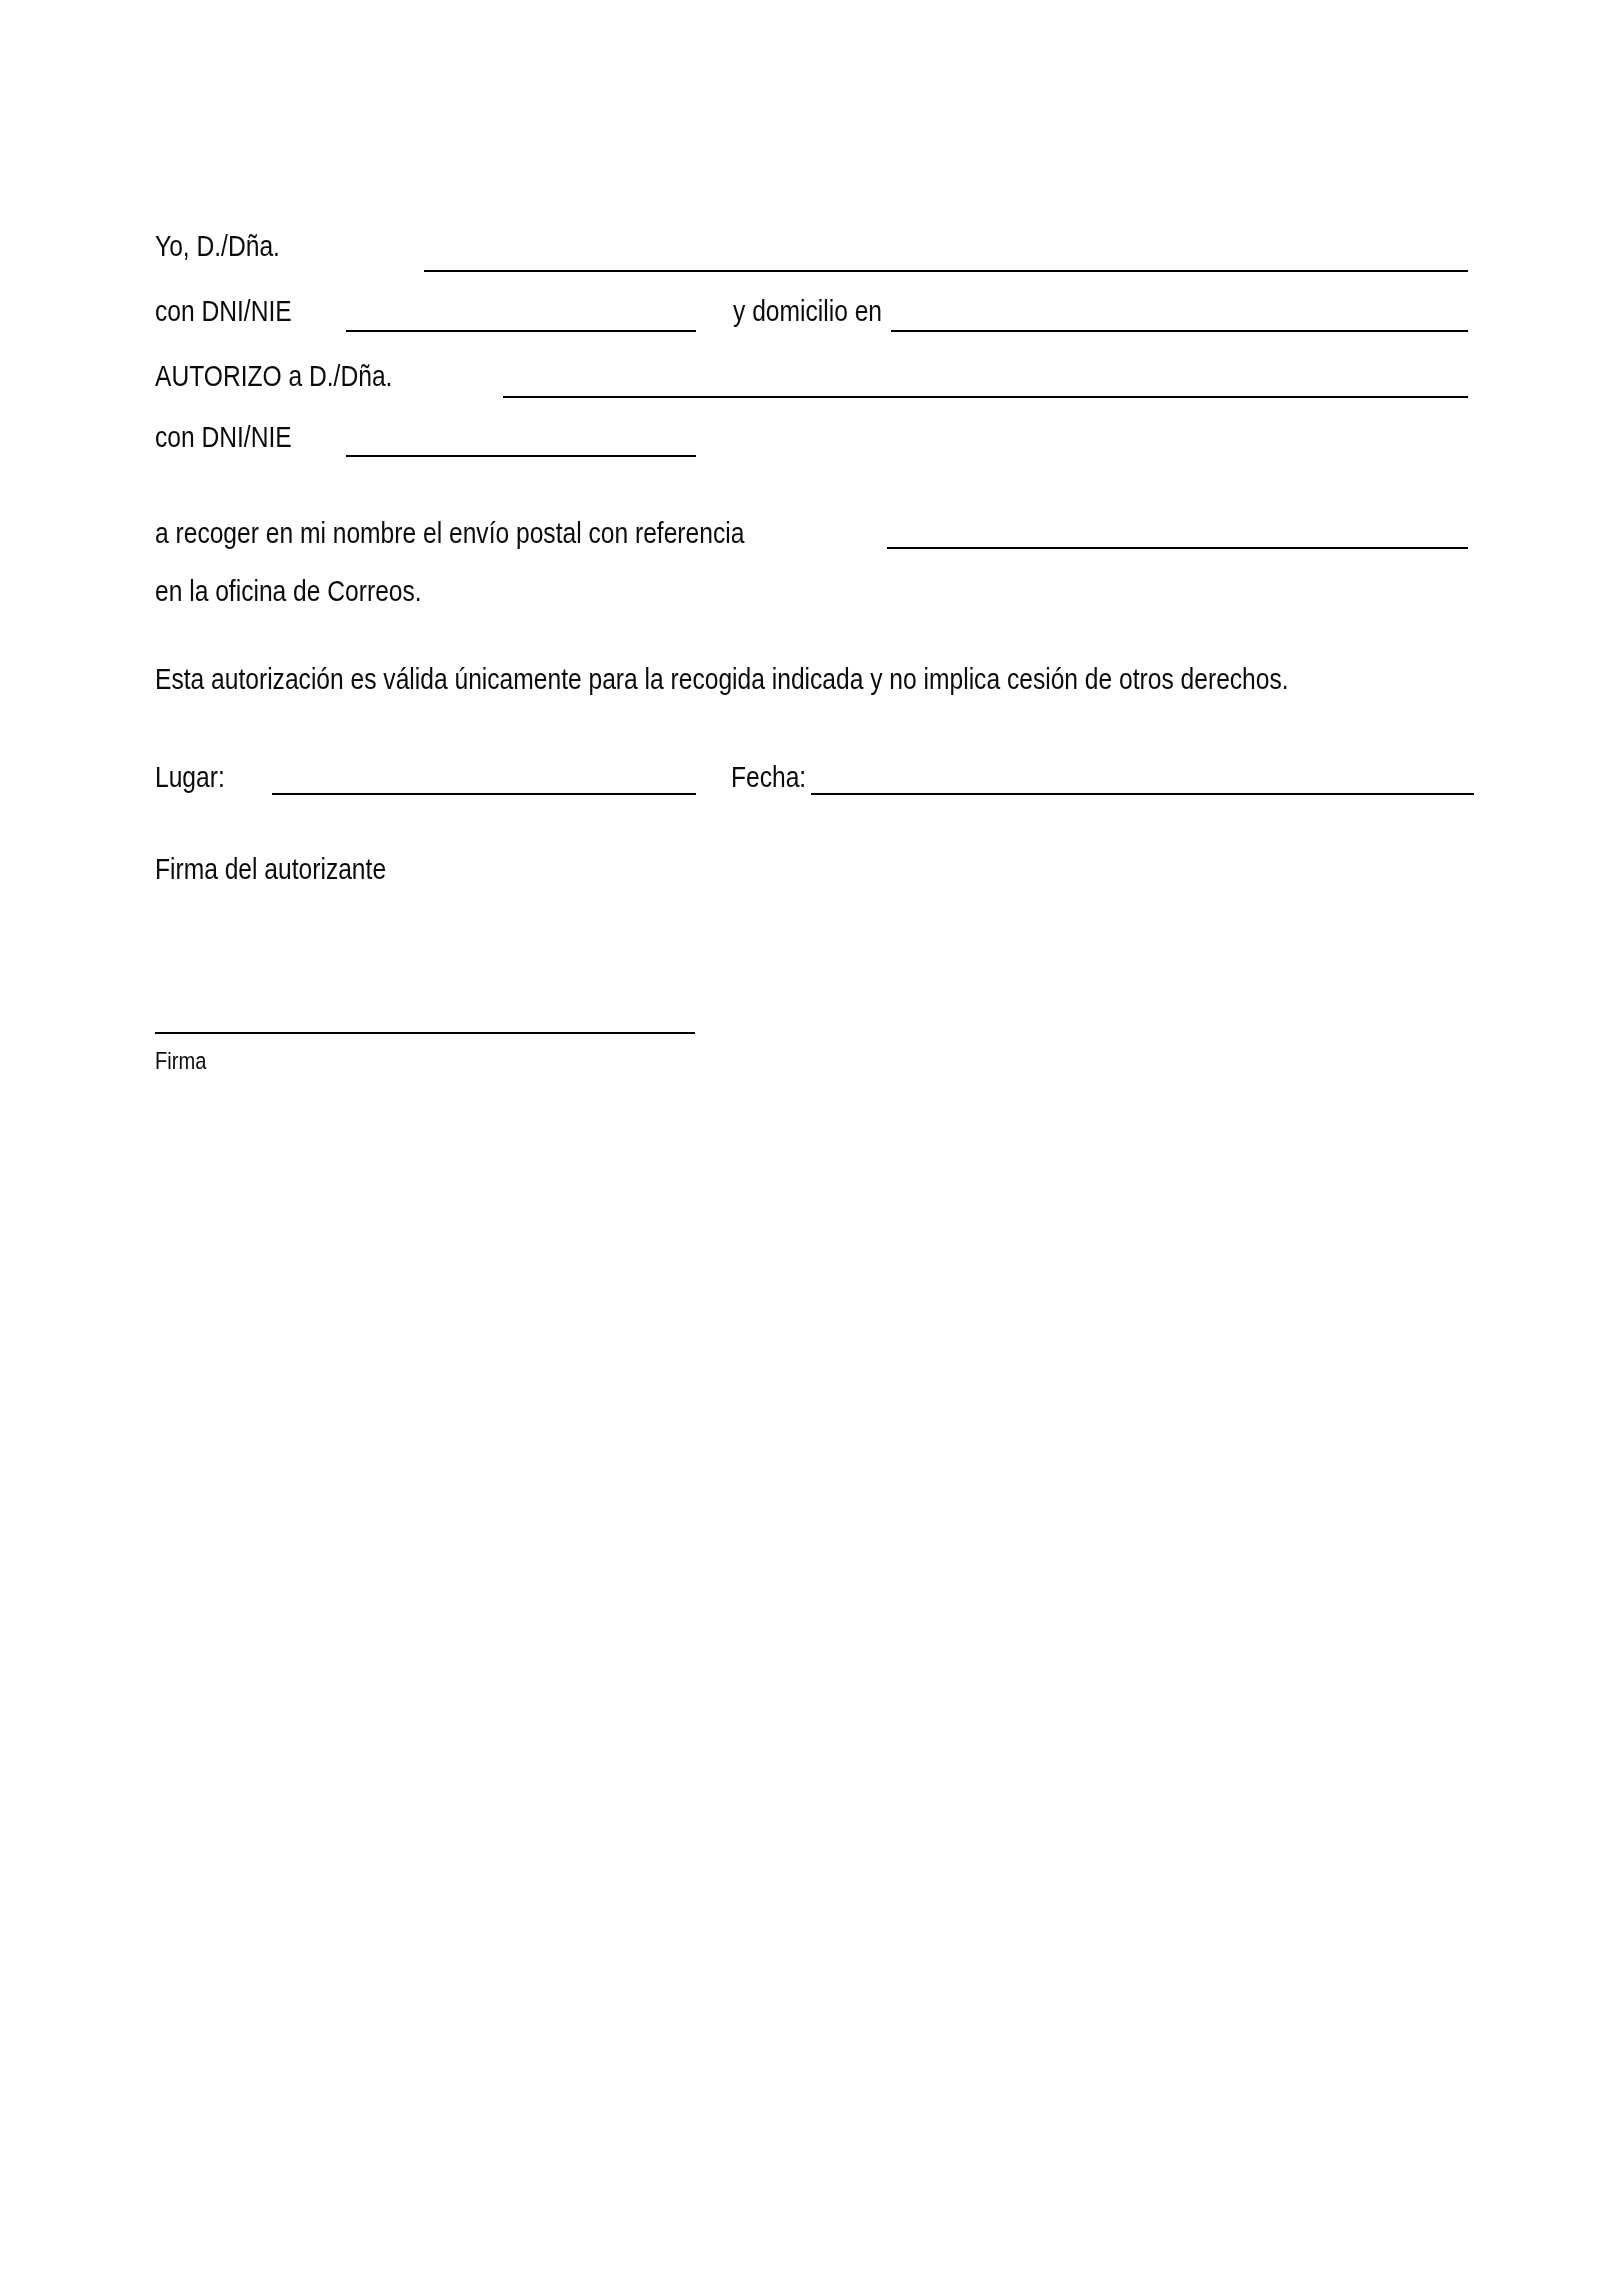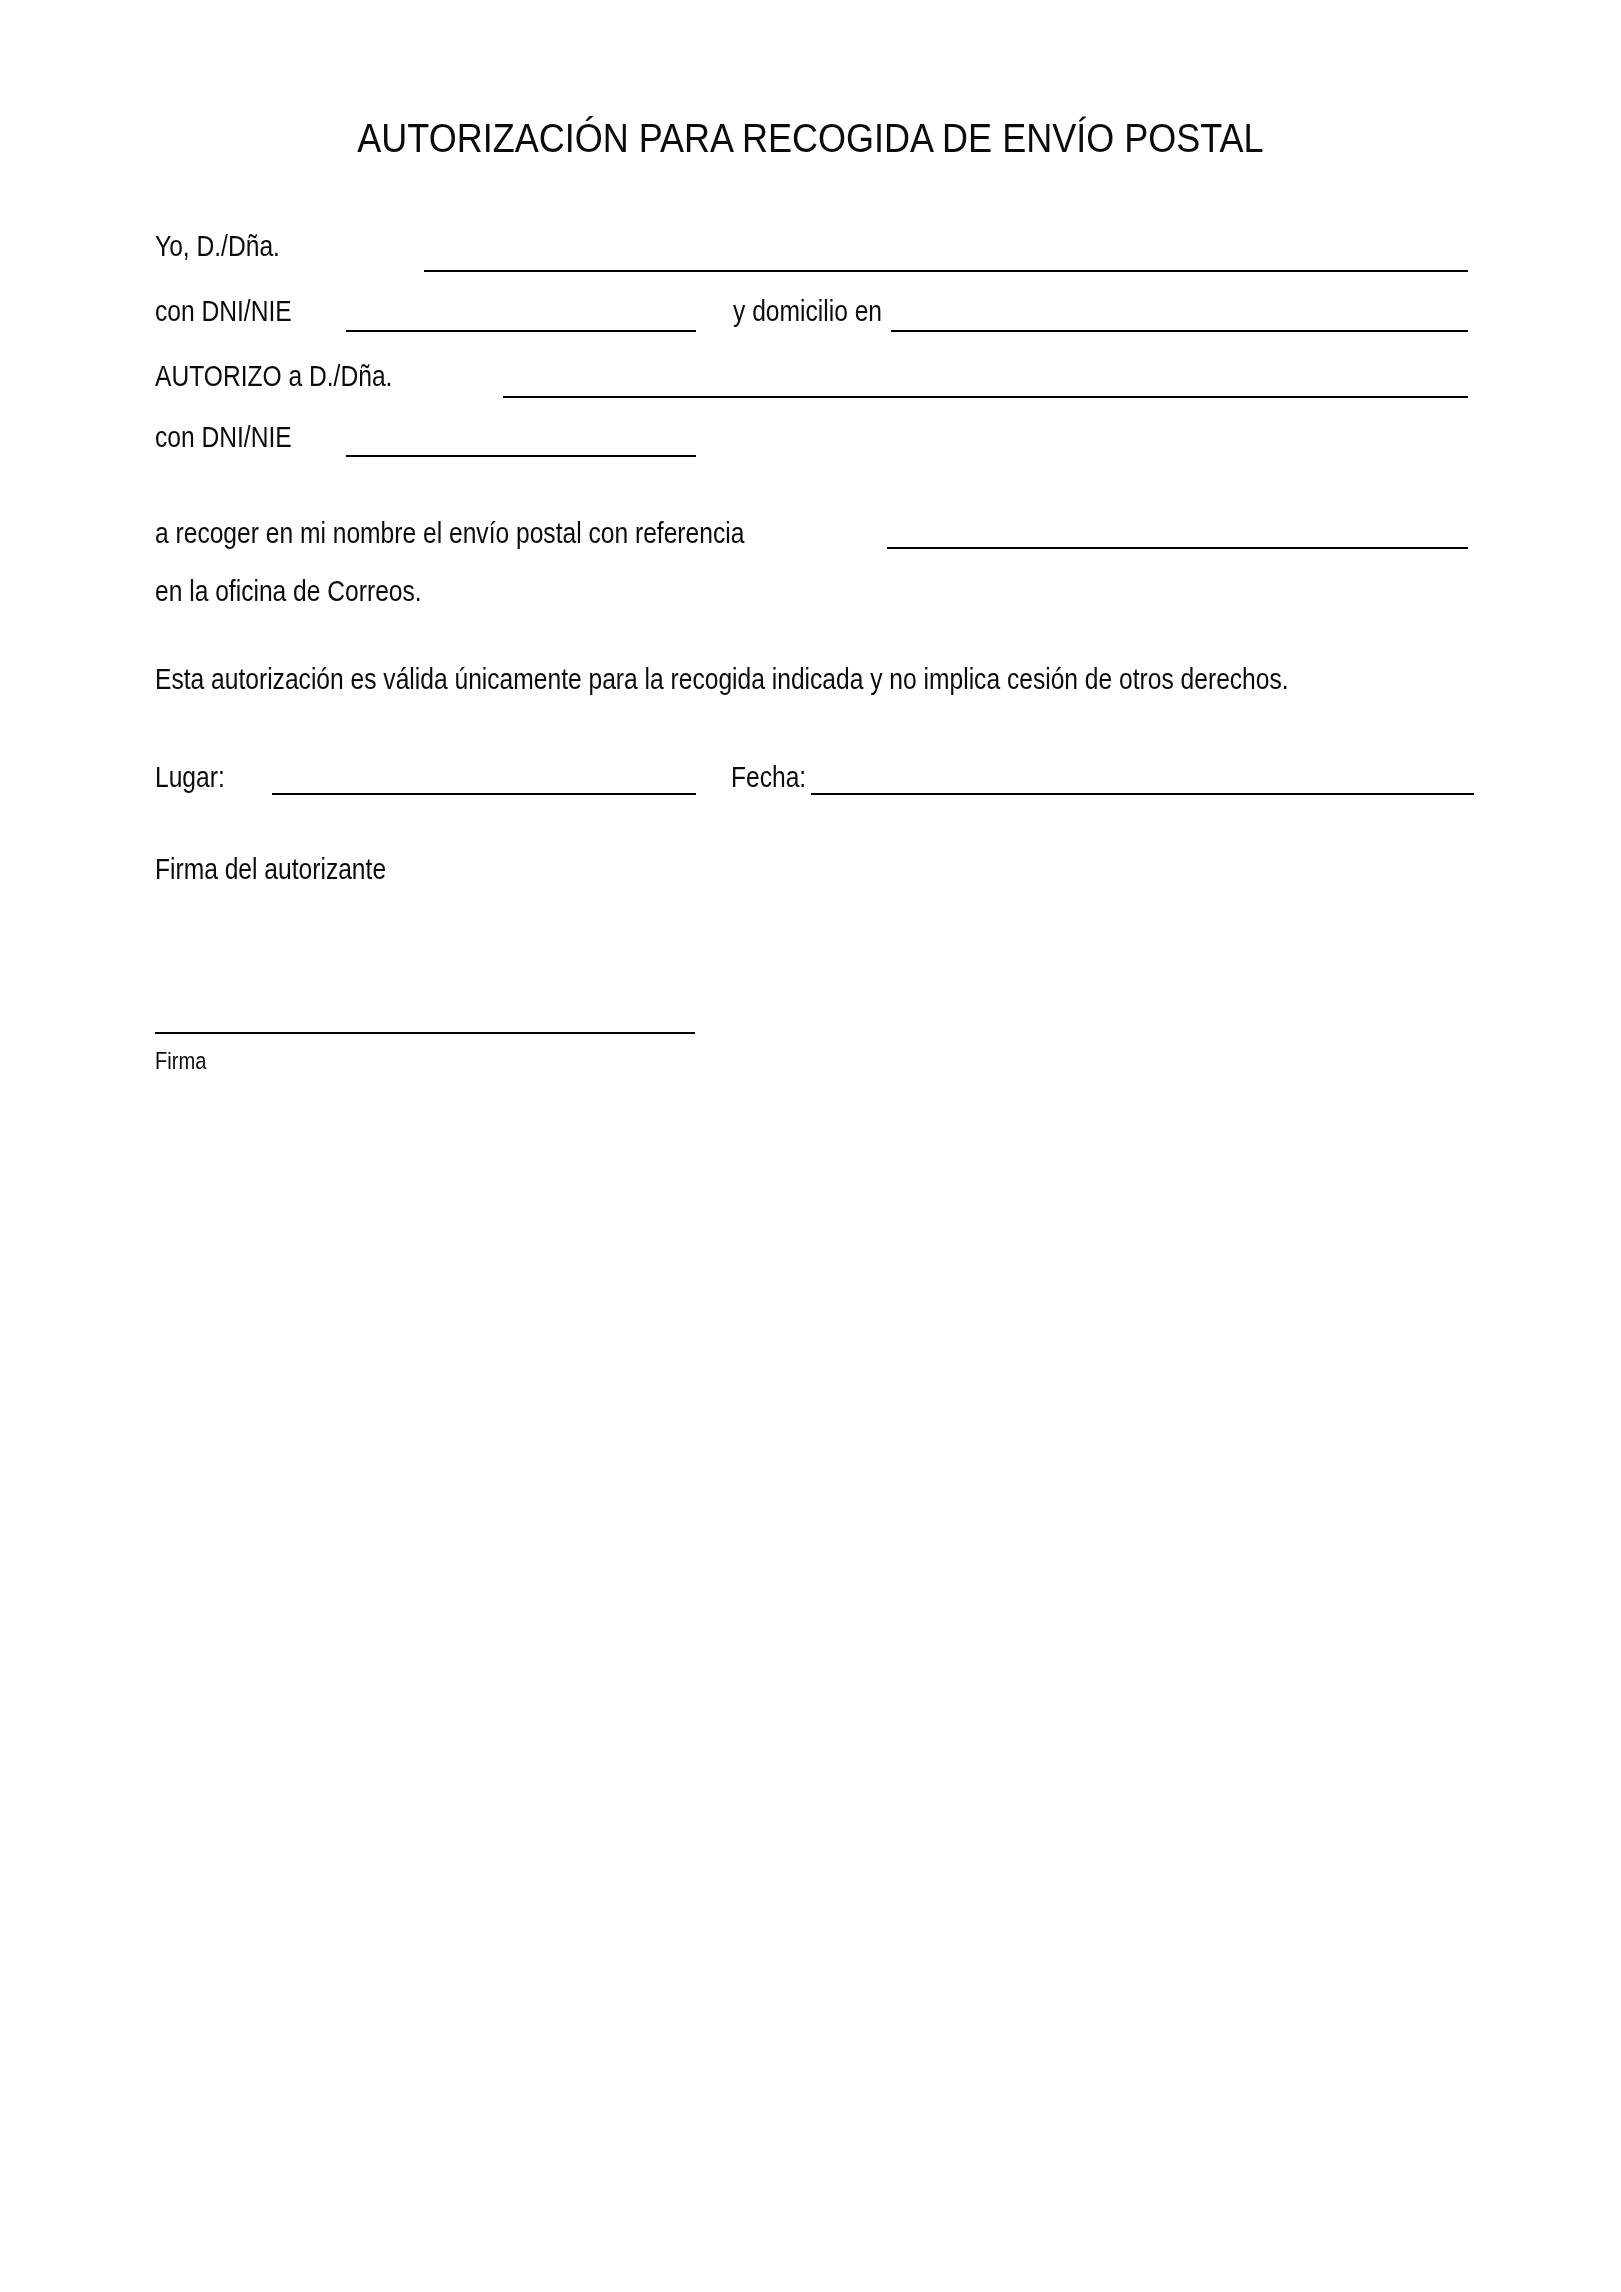--- a/index.html
+++ b/index.html
@@ -57,23 +57,20 @@
     line-height: 1;
     white-space: nowrap;
     overflow: hidden;
   }
 </style>
 </head>
 <body>
 
 <div class="page">
 
-  <div class="title-wrap">
-    <span class="cx">AUTORIZACIÓN PARA RECOGIDA DE ENVÍO POSTAL</span>
-  </div>
 
   <span class="lbl" style="left:155px; top:231px;">Yo, D./Dña.</span>
   <div class="field" style="left:424px; top:235px; width:1044px;">
     <span class="val"></span>
   </div>
 
   <span class="lbl" style="left:155px; top:296px;">con DNI/NIE</span>
   <div class="field" style="left:346px; top:295px; width:350px;">
     <span class="val"></span>
   </div>

